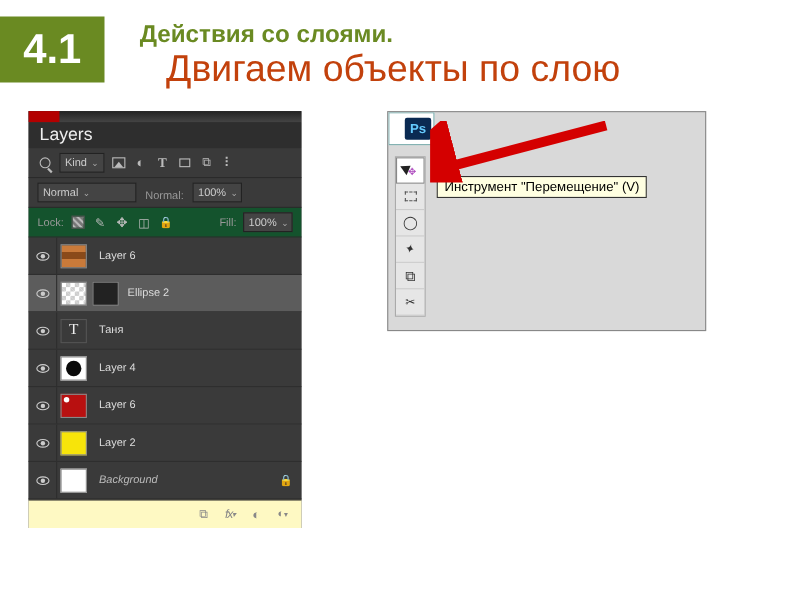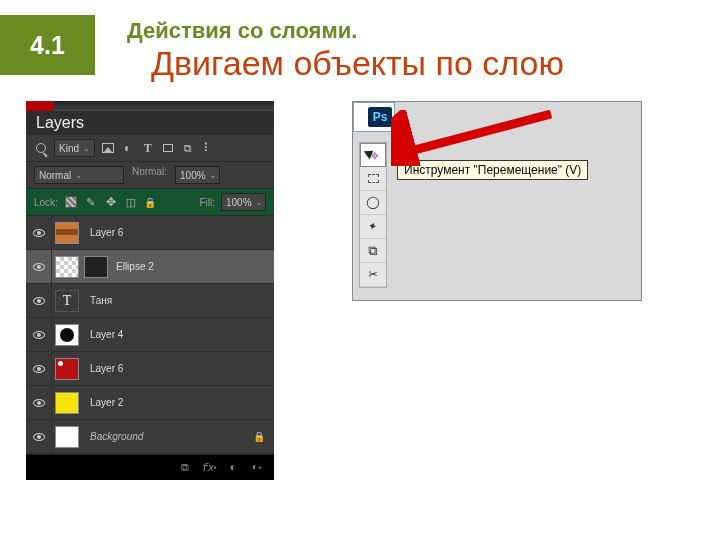--- a/index.html
+++ b/index.html
@@ -1,38 +1,38 @@
 <!DOCTYPE html>
 <html><head>
 <meta charset="utf-8">
 <style>
   * { box-sizing: border-box; margin: 0; padding: 0; }
   body { font-family: Arial, sans-serif; width: 720px; height: 540px; background: #fff; position: relative; }
   
   .slide-header { display: flex; align-items: flex-start; padding: 0; }
-  .section-num { background: #6a8a22; color: #fff; font-size: 25px; font-weight: bold; width: 95px; height: 60px; display: flex; align-items: center; justify-content: center; margin-top: 15px; }
+  .section-num { background: #6a8a22; color: #fff; font-size: 38px; font-weight: bold; width: 95px; height: 60px; display: flex; align-items: center; justify-content: center; margin-top: 15px; }
   .title-block { margin-left: 32px; margin-top: 18px; }
   .title-main { color: #6a8a22; font-size: 22px; font-weight: bold; }
   .title-sub { color: #c2410c; font-size: 34px; font-weight: normal; margin-left: 24px; }
   
   .content-area { display: flex; gap: 78px; margin-top: 18px; padding-left: 26px; }
   
   
   .layers-panel { width: 248px; background: #3a3a3a; color: #ccc; font-size: 11px; }
   .ps-topbar { height: 10px; background: linear-gradient(#222, #444); position: relative; }
   .ps-topbar::before { content:""; position:absolute; left:0; top:0; width:28px; height:100%; background:#b30000; }
   .tabstrip { height: 24px; background: #2e2e2e; display: flex; align-items: center; padding: 0 10px; }
   .tabstrip .tab { color: #eee; font-size: 16px; }
   
   .kind-row { display: flex; align-items: center; padding: 4px 8px; gap: 6px; background: #3a3a3a; border-bottom: 1px solid #2a2a2a; }
   .dropdown { background: #444; border: 1px solid #222; height: 18px; display: flex; align-items: center; padding: 0 4px; gap: 4px; font-size: 10px; color: #ccc; }
   .chev { font-size: 8px; color: #aaa; }
   .icon-sm { width: 14px; height: 14px; display: flex; align-items: center; justify-content: center; font-size: 10px; color: #bbb; }
   
-  .mode-row { display: flex; align-items: flex-start; padding: 4px 8px; gap: 8px; background: #3a3a3a; border-bottom: 1px solid #2a2a2a; }
+  .mode-row { display: flex; align-items: flex-end; padding: 4px 8px; gap: 8px; background: #3a3a3a; border-bottom: 1px solid #2a2a2a; }
   .lock-row { display: flex; align-items: center; padding: 4px 8px; gap: 6px; background: #14532d; border-bottom: 1px solid #2a2a2a; font-size: 10px; color: #999; }
   
   .layer-list { }
   .layer-row { display: flex; align-items: center; height: 34px; border-bottom: 1px solid #2e2e2e; background: #3a3a3a; position: relative; }
   .layer-row.selected { background: #5c5c5c; }
   .vis-col { width: 26px; display: flex; align-items: center; justify-content: center; border-right: 1px solid #2e2e2e; height: 100%; }
   .eye { width: 12px; height: 8px; border: 1px solid #ccc; border-radius: 50%; position: relative; }
   .eye::after { content:""; position:absolute; left:3px; top:1px; width:4px; height:4px; background:#ccc; border-radius:50%; }
   .thumb-col { width: 30px; display: flex; align-items: center; justify-content: center; }
   .thumb { width: 24px; height: 22px; border: 1px solid #888; background: #fff; }
@@ -44,21 +44,21 @@
   .thumb.txt { background: #3a3a3a; border-color: #555; color: #eee; display:flex; align-items:center; justify-content:center; font-family: Georgia, serif; font-size:14px; }
   .thumb.circle-blk::after { content:""; display:block; width:14px; height:14px; background:#0a0a0a; border-radius:50%; margin:3px auto; }
   .thumb.redfill { background:#b81010; position:relative; }
   .thumb.redfill::after { content:""; position:absolute; left:2px; top:2px; width:5px; height:5px; background:#fff; border-radius:50%; }
   .thumb.yellow { background:#f7e40a; }
   .mask-thumb { width: 24px; height: 22px; border: 1px solid #888; background: #222; margin-left: 2px; display:flex; align-items:center; justify-content:center; }
   .layer-name { margin-left: 8px; font-size: 10px; color: #ddd; }
   .layer-name.italic { font-style: italic; color: #bbb; }
   .lock-icon { margin-left: auto; margin-right: 8px; font-size: 10px; color: #aaa; }
   
-  .panel-bottom { background: #000000; height: 26px; display: flex; align-items: center; justify-content: flex-end; gap: 10px; padding: 0 10px; border-top: 1px solid #222; font-family: Liberation Mono, monospace; }
+  .panel-bottom { background: #fef9c3; height: 26px; display: flex; align-items: center; justify-content: flex-end; gap: 10px; padding: 0 10px; border-top: 1px solid #222; }
   .panel-bottom .icon-sm { color: #888; }
   
   
   .tools-area { width: 290px; height: 200px; background: #d9d9d9; border: 1px solid #888; position: relative; overflow: hidden; }
   .ps-corner { position:absolute; left:0; top:0; width:42px; height:30px; background:#fff; border:1px solid #7aa; display:flex; align-items:center; justify-content:center;padding-left:12px; }
   .ps-logo { width:24px; height:20px; background:#0a2a52; color:#6cf; font-size:12px; font-weight:bold; display:flex; align-items:center; justify-content:center; border-radius:2px; font-family: Arial; }
   .toolbar { position:absolute; left:6px; top:40px; width:28px; background:#e6e6e6; border:1px solid #aaa; }
   .tool-btn { width:100%; height:24px; display:flex; align-items:center; justify-content:center; border-bottom:1px solid #ccc; font-size:13px; color:#333; position:relative; }
   .tool-btn.active { background:#fff; border:1px solid #888; }
   .move-cursor { position: relative; width:14px; height:14px; }

